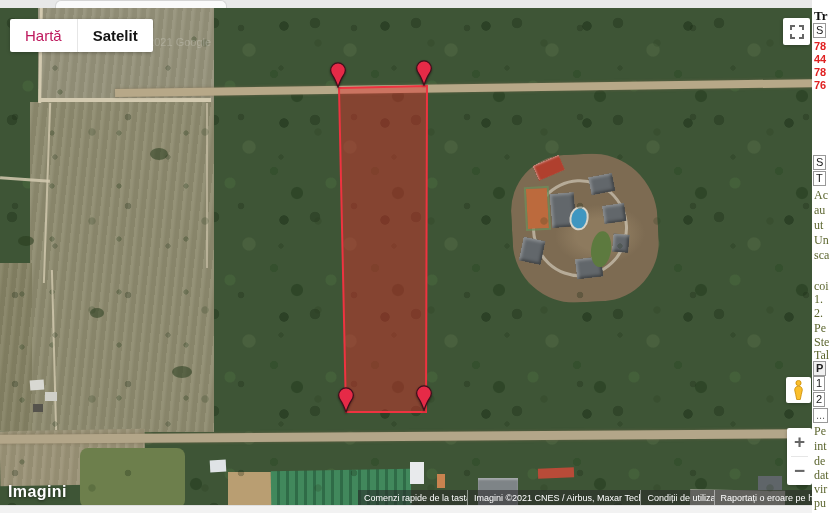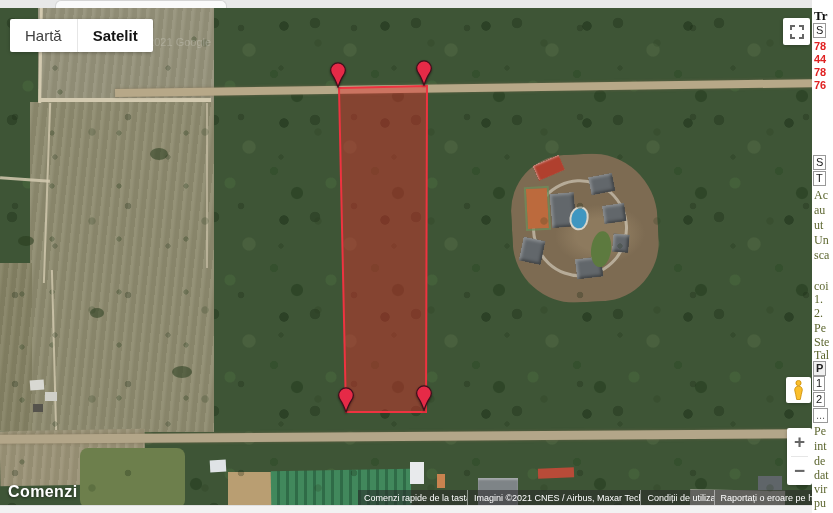--- a/index.html
+++ b/index.html
@@ -39,21 +39,21 @@
       background-image:radial-gradient(ellipse 60px 40px at 60% 55%,#8d7a5e 40%,transparent 75%);}
   .ering{left:20px;top:25px;width:96px;height:98px;border:3px solid rgba(230,224,210,.55);
       border-radius:50%;box-sizing:border-box;}
   .gbldg{background:#62676b;box-shadow:inset 2px 2px 3px rgba(255,255,255,.25), inset -2px -2px 3px rgba(0,0,0,.35);}
   
   .overlay-svg{left:0;top:0;width:812px;height:497px;pointer-events:none;}
   .pin{width:17px;height:26px;transform:translate(-50%,-100%);filter:drop-shadow(0 1px 1px rgba(0,0,0,.4));}
   
   .maptype{left:10px;top:11px;height:33px;background:#fff;border-radius:2px;
       box-shadow:0 1px 4px -1px rgba(0,0,0,.4);display:flex;align-items:stretch;}
-  .maptype .btn{display:flex;align-items:center;padding:0 15px;font-size:15px;color:#404040;cursor:pointer;}
+  .maptype .btn{display:flex;align-items:center;padding:0 15px;font-size:15px;color:#be185d;cursor:pointer;}
   .maptype .sel{color:#141414;font-weight:700;border-left:1px solid #e6e6e6;}
   .sqbtn{background:#fff;border-radius:2px;box-shadow:0 1px 4px -1px rgba(0,0,0,.4);
       display:flex;align-items:center;justify-content:center;cursor:pointer;}
   .fullscreen{left:783px;top:10px;width:27px;height:27px;}
   .pegman{left:786px;top:369px;width:25px;height:26px;}
   .zoomctl{left:787px;top:420px;width:25px;background:#fff;border-radius:2px;
       box-shadow:0 1px 4px -1px rgba(0,0,0,.4);display:flex;flex-direction:column;}
   .zoomctl .zbtn{height:28px;display:flex;align-items:center;justify-content:center;
       font-size:19px;font-weight:700;color:#666;cursor:pointer;}
   .zoomctl .zdiv{height:1px;margin:0 4px;background:#e6e6e6;}
@@ -180,21 +180,21 @@
       <path d="M6.5 6.2c-2.6 0-3.8 1.6-3.8 4l1 4.3 1 5h3.6l1-5 1-4.3c0-2.4-1.2-4-3.8-4z" fill="#fbbf2c" stroke="#c98a00" stroke-width=".8"></path>
     </svg>
   </div>
 
   <div class="abs zoomctl">
     <div class="zbtn">+</div>
     <div class="zdiv"></div>
     <div class="zbtn">−</div>
   </div>
 
-  <div class="abs glogo">Comenzi</div>
+  <div class="abs glogo">Imagini</div>
 
   <div class="abs attrib">
     <span>Comenzi rapide de la tastatură</span>
     <span>Imagini ©2021 CNES / Airbus, Maxar Technologies</span>
     <span>Condiții de utilizare</span>
     <span>Raportați o eroare pe hartă</span>
   </div>
 </div>
 
 <div class="abs bottom-strip">

